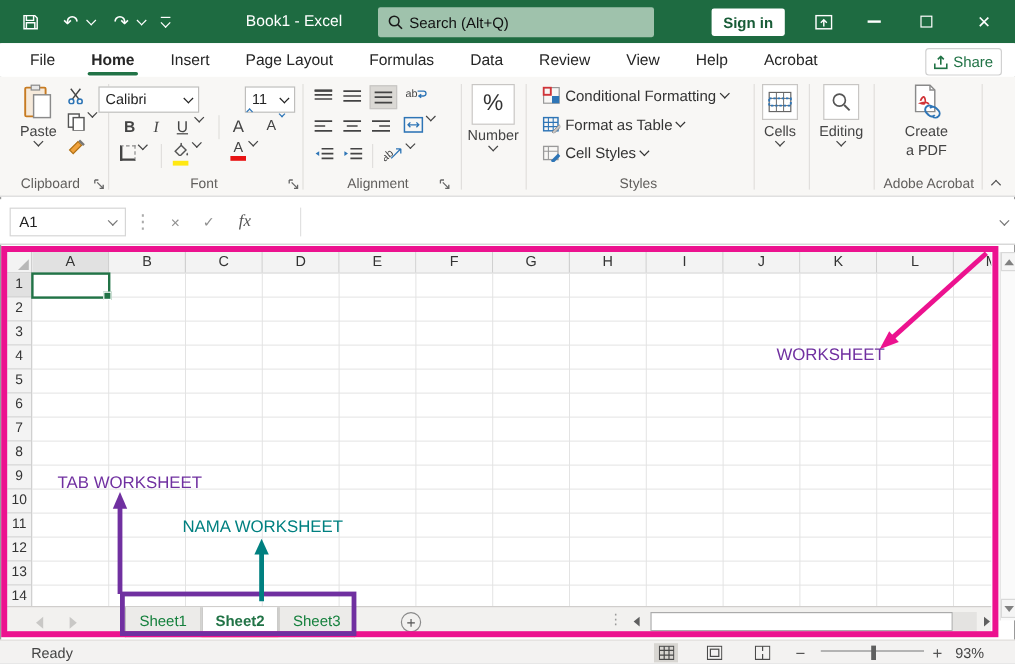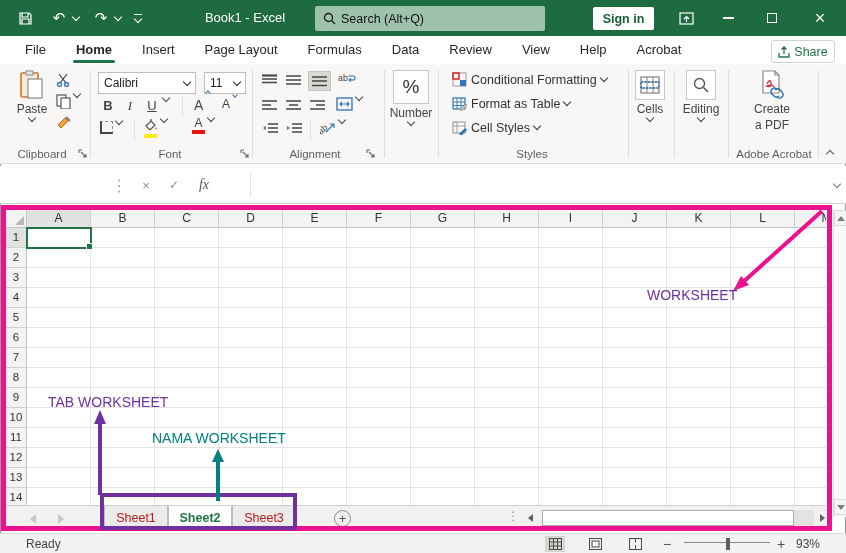--- a/index.html
+++ b/index.html
@@ -62,21 +62,21 @@
     background-size:64px 20px; }
   .selcell { position:absolute; left:26px; top:227px; width:66px; height:22px; border:2px solid #217346; background:transparent; }
   .selcell::after { content:""; position:absolute; right:-3px; bottom:-3px; width:5px; height:5px; background:#217346; border:1px solid #fff; }
 
   
   .sheetbar { position:absolute; left:6px; top:505px; width:820px; height:25px; background:#F2F1EF; border-top:1px solid #D0CECC; }
   .navarr { position:absolute; top:8px; width:0; height:0; border-top:5px solid transparent; border-bottom:5px solid transparent; }
   .navarr.left { border-right:6px solid #C9C8C6; }
   .navarr.right { border-left:6px solid #C9C8C6; }
   #sheet-tabs { position:absolute; left:98px; top:0; height:25px; display:flex; }
-  .stab { width:64px; height:25px; line-height:24px; text-align:center; font-size:12.5px; color:#b91c1c; background:#ECEBE9; border:1px solid #BFBEBC; border-top:none; }
+  .stab { width:64px; height:25px; line-height:24px; text-align:center; font-size:12.5px; color:#15803d; background:#ECEBE9; border:1px solid #BFBEBC; border-top:none; }
   .stab.active { background:#fff; color:#217346; font-weight:bold; border-bottom:3px solid #c2410c; }
   .plusbtn { position:absolute; left:328px; top:4px; width:17px; height:17px; border:1px solid #8A8A8A; border-radius:50%; color:#555; font-size:13px; line-height:15px; text-align:center; }
   .grip { position:absolute; left:501px; top:3px; color:#9a9a9a; font-size:12px; letter-spacing:-1px; }
   .hs-arrow { position:absolute; top:4px; width:16px; height:16px; display:flex; align-items:center; justify-content:center; }
   .hs-thumb { position:absolute; left:536px; top:4px; width:252px; height:16px; background:#fff; border:1px solid #ABABAB; }
   .hs-track { position:absolute; left:788px; top:4px; width:20px; height:16px; background:#E4E3E1; }
   .tri { width:0; height:0; }
   .tri.l { border-top:4px solid transparent; border-bottom:4px solid transparent; border-right:5px solid #5f5f5f; }
   .tri.r { border-top:4px solid transparent; border-bottom:4px solid transparent; border-left:5px solid #5f5f5f; }
   .tri.u { border-left:4px solid transparent; border-right:4px solid transparent; border-bottom:5px solid #808080; }
@@ -222,21 +222,21 @@
       </span>
     </div>
     <div class="glabel" style="left:8px;width:68px;">Clipboard</div>
     <div class="launcher" style="left:78px;">
         <svg width="9" height="9" viewBox="0 0 9 9">
           <path d="M1 1h3 M1 1v3 M3 3l5 5 M8 5v3h-3" fill="none" stroke="#666" stroke-width="1.1"></path>
         </svg>
       </div>
     <div class="gdiv" style="left:90px;"></div>
 
-    <div class="combo" style="left:98px;top:8px;width:98px;">
+    <div class="combo" style="left:82px;top:8px;width:84px;">
       <span>Calibri</span>
         <span class="chv"></span>
     </div>
     <div class="combo" style="left:204px;top:8px;width:42px;">
       <span>11</span>
         <span class="chv"></span>
     </div>
     <div class="smallbtn" style="left:100px;top:34px;font-weight:bold;">
         <span class="fmtletter">B</span>
       </div>
@@ -438,20 +438,24 @@
       </span>
       <span>Create</span>
       <span>a PDF</span>
     </div>
     <div class="glabel" style="left:732px;width:84px;">Adobe Acrobat</div>
     <div class="gdiv" style="left:818px;"></div>
     <div class="abs" style="left:827px;top:82px;color:#555;"><span class="chv up"></span></div>
   </div>
 
   <div class="fbar">
+    <div class="namebox">
+      <span>A1</span>
+      <span class="chv" style="color:#777;"></span>
+    </div>
     <div class="fbtn" style="left:114px;width:10px;color:#aaa;letter-spacing:0;">⋮</div>
     <div class="fbtn" style="left:134px;width:24px;font-size:13px;">
         <span>×</span>
       </div>
     <div class="fbtn" style="left:162px;width:24px;font-size:12px;">
         <span>✓</span>
       </div>
     <div class="fbtn" style="left:192px;width:24px;">
         <span class="fx">fx</span>
       </div>

